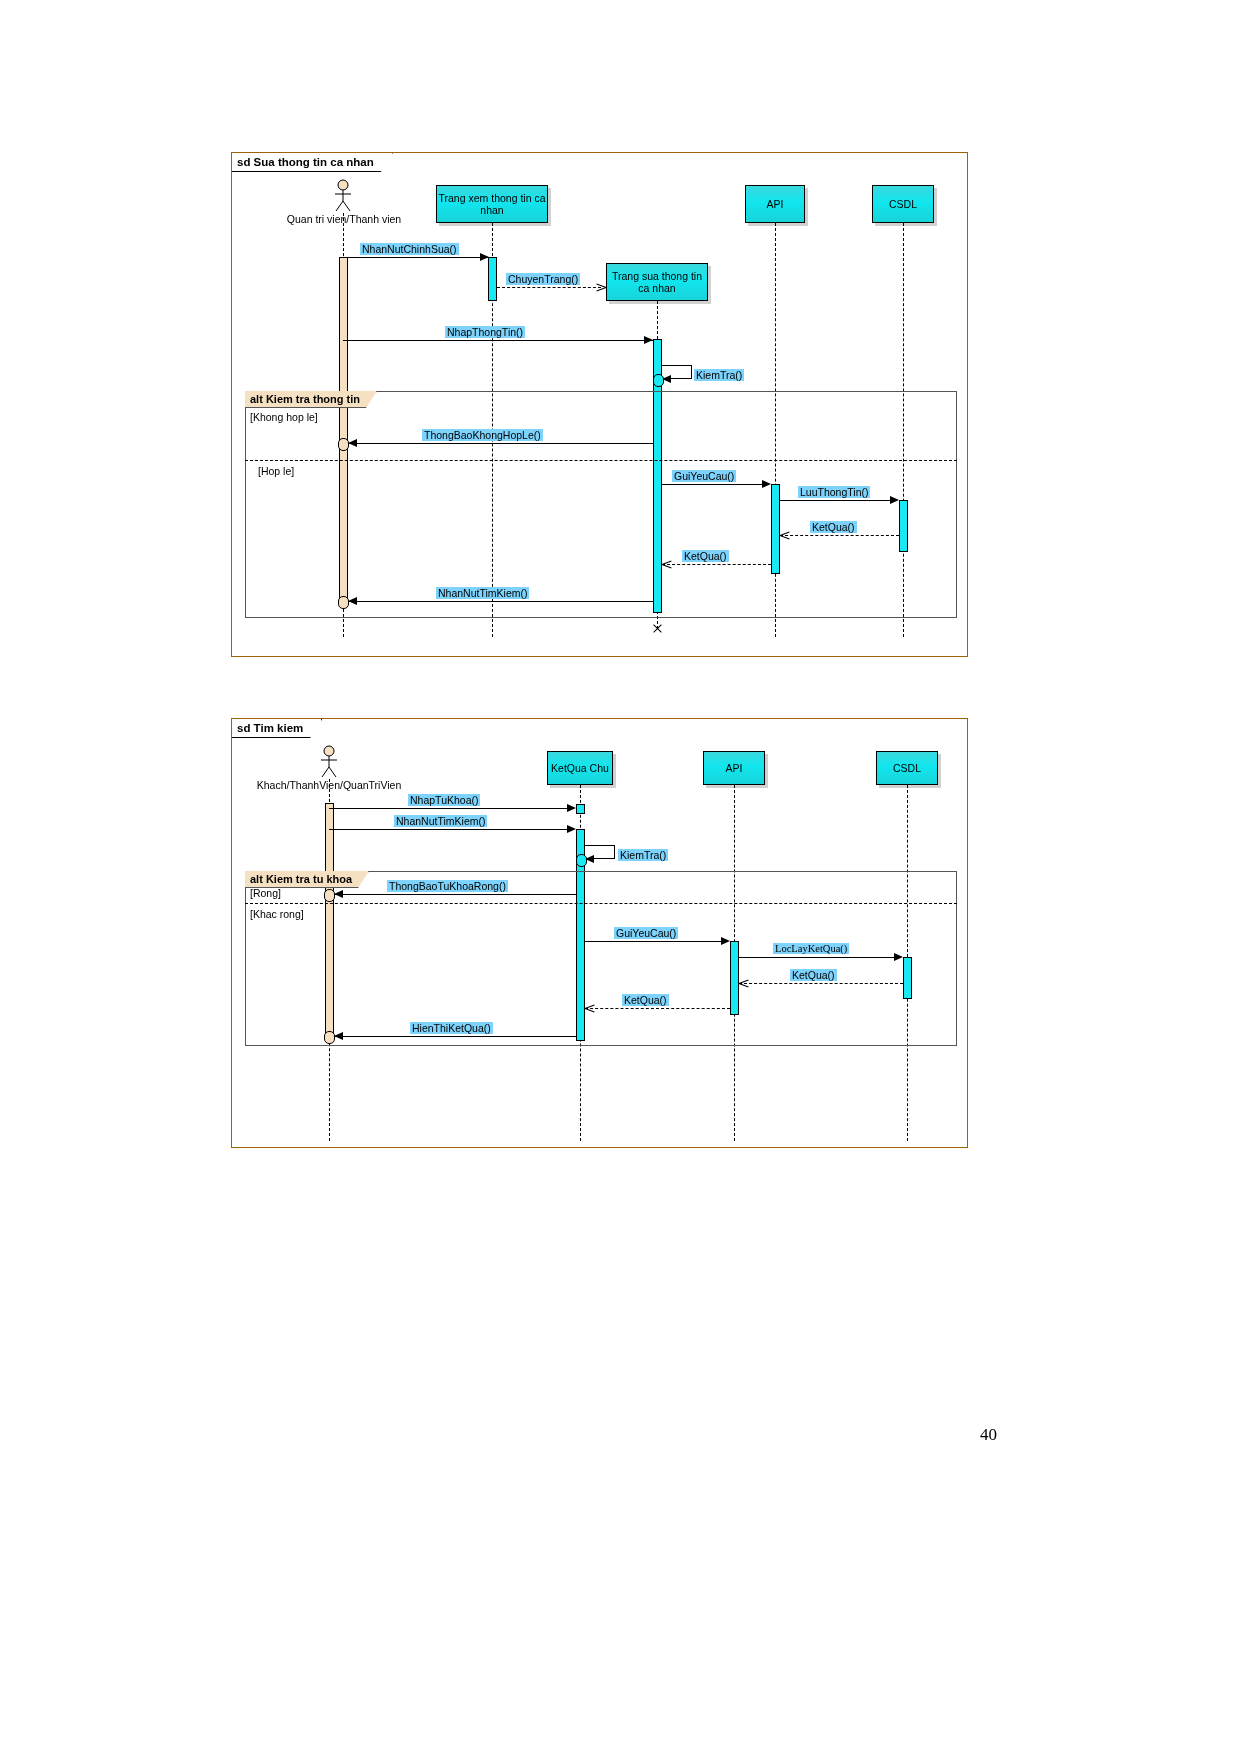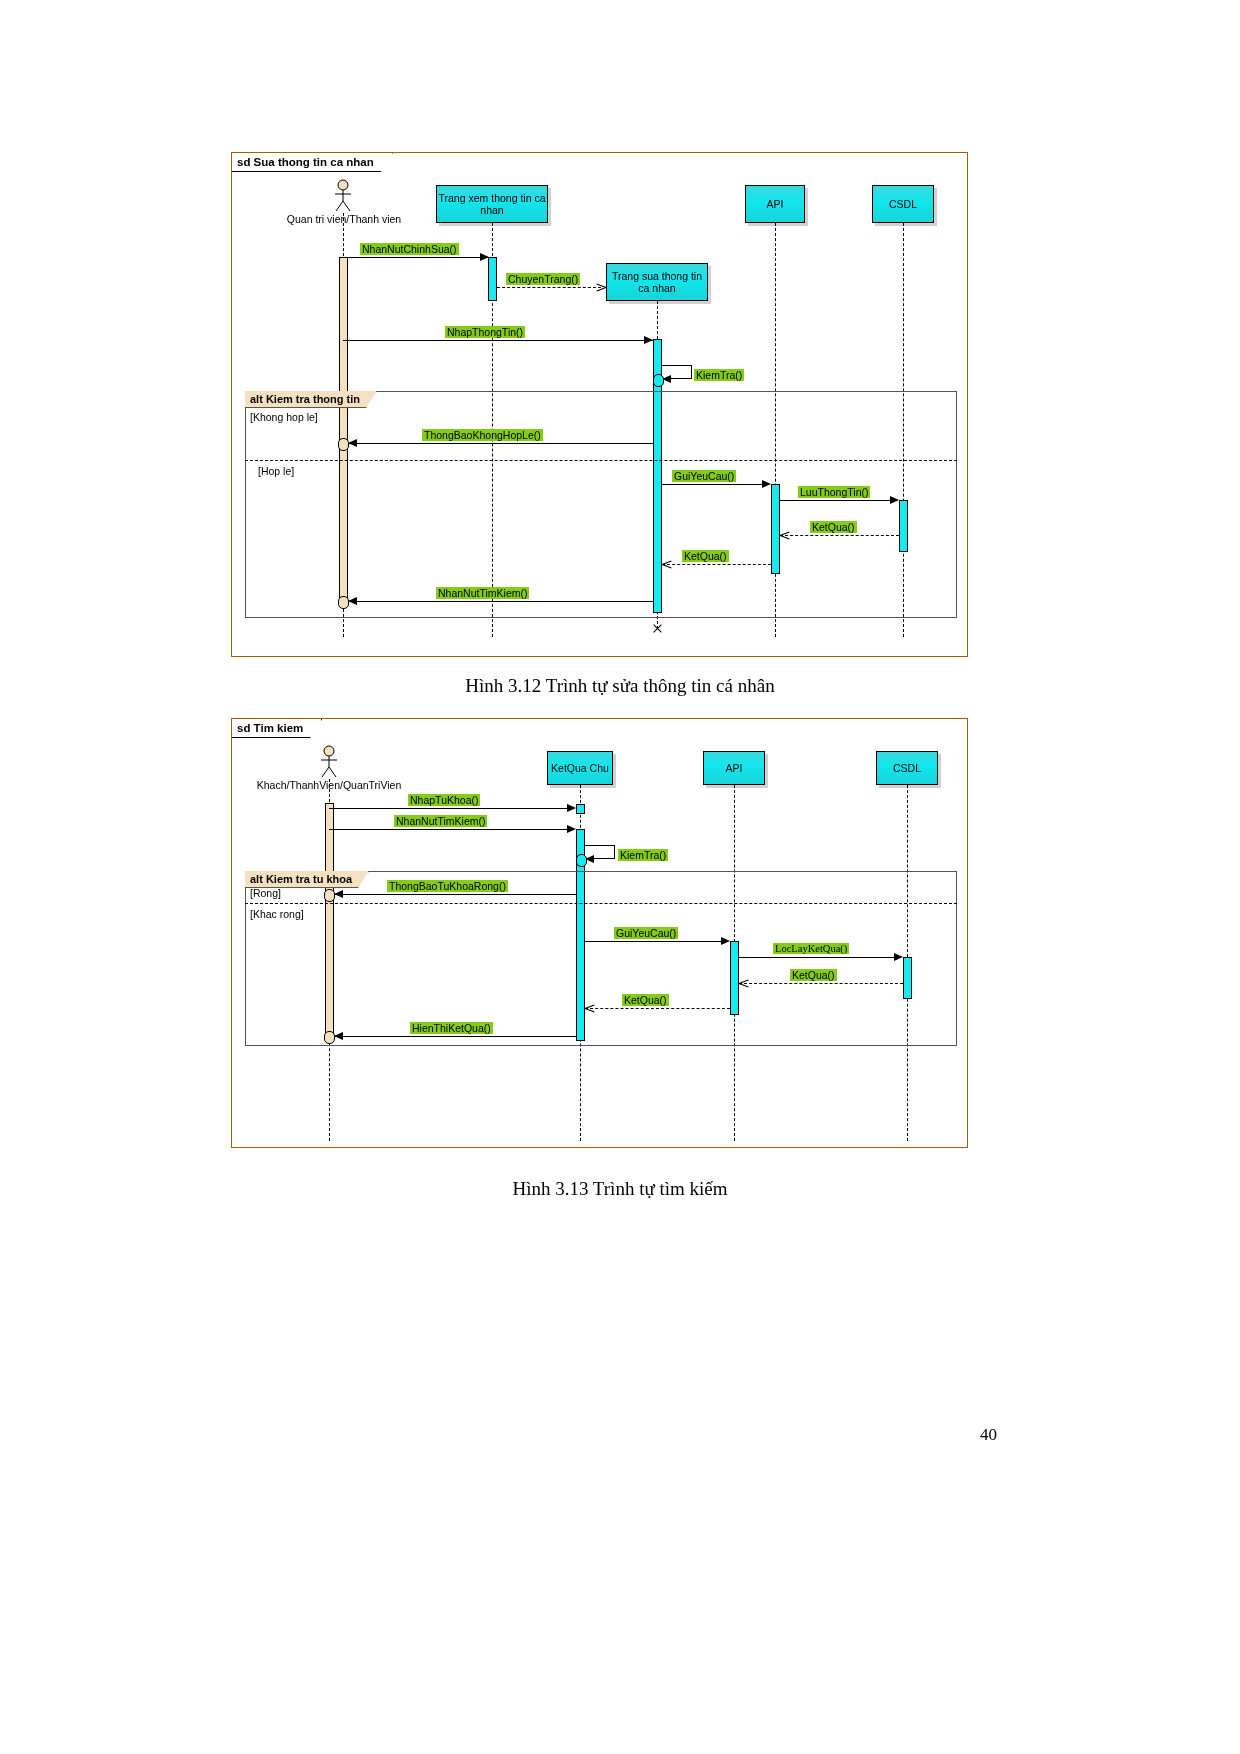--- a/index.html
+++ b/index.html
@@ -115,21 +115,21 @@
     width:10px;height:0;border-top:1px solid #000;
     transform-origin:left center;
   }
   .arrow-open-l:before{transform:rotate(-20deg);}
   .arrow-open-l:after{transform:rotate(20deg);}
   .msg-label{
     position:absolute;
     font-size:10.5px;
     color:#000;
     white-space:nowrap;
-    background:#84cc16;
+    background:#7dd3fc;
     padding:0 2px;
   }
 
   
   .selfcall{
     position:absolute;
     box-sizing:border-box;
     border:1px solid #000;
     border-left:none;
     height:14px;
@@ -283,21 +283,20 @@
 
     <div class="msg-line" style="left:116px;top:448px;width:305px;"></div>
     <div class="arrow-l" style="left:116px;top:443.5px;"></div>
     <div class="endcircle" style="left:106px;top:443px;"></div>
     <div class="msg-label" style="left:204px;top:434px;">NhanNutTimKiem()</div>
 
     <div class="destroy" style="left:420px;top:470px;"></div>
 
   </div>
 
-  <div class="caption" style="left:0;top:675px;">Hình 3.12 Trình tự sửa thông tin cá nhân</div>
 
   <div class="diagram" style="left:231px;top:718px;width:737px;height:430px;">
 
     <div class="frame-tab">sd Tim kiem</div>
 
     <svg class="actor" style="left:82px;top:26px;" viewBox="0 0 30 34">
       <circle cx="15" cy="6" r="5" fill="#f6e0c2" stroke="#000" stroke-width="1"></circle>
       <line x1="15" y1="11" x2="15" y2="22" stroke="#000" stroke-width="1"></line>
       <line x1="7" y1="15" x2="23" y2="15" stroke="#000" stroke-width="1"></line>
       <line x1="15" y1="22" x2="8" y2="32" stroke="#000" stroke-width="1"></line>
@@ -360,17 +359,16 @@
     <div class="arrow-open-l" style="left:353px;top:284.5px;"></div>
     <div class="msg-label" style="left:390px;top:275px;">KetQua()</div>
 
     <div class="msg-line" style="left:102px;top:317px;width:242px;"></div>
     <div class="arrow-l" style="left:102px;top:312.5px;"></div>
     <div class="endcircle" style="left:92px;top:312px;"></div>
     <div class="msg-label" style="left:178px;top:303px;">HienThiKetQua()</div>
 
   </div>
 
-  <div class="caption" style="left:0;top:1178px;">Hình 3.13 Trình tự tìm kiếm</div>
 
   <div class="pageno" style="left:980px;top:1425px;">40</div>
 
 </div>
 
 </body></html>

